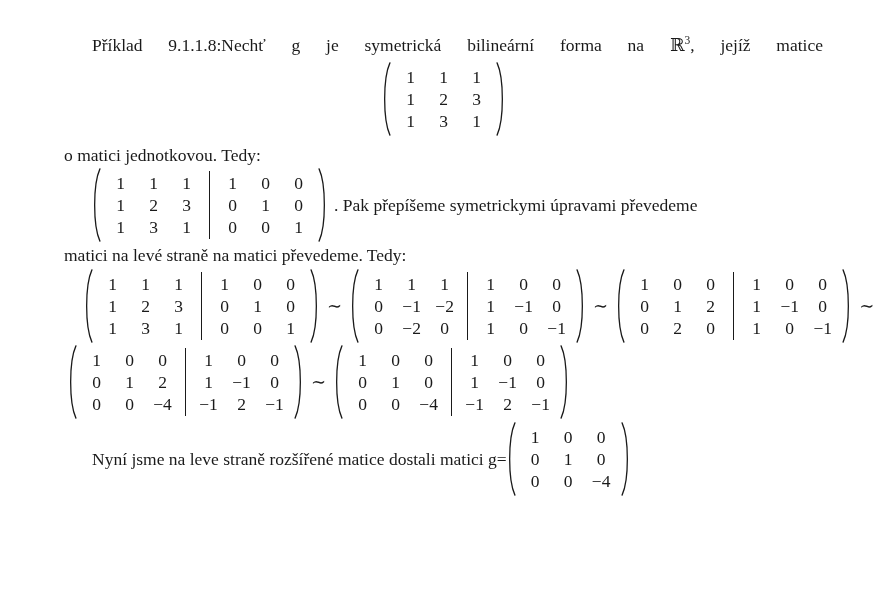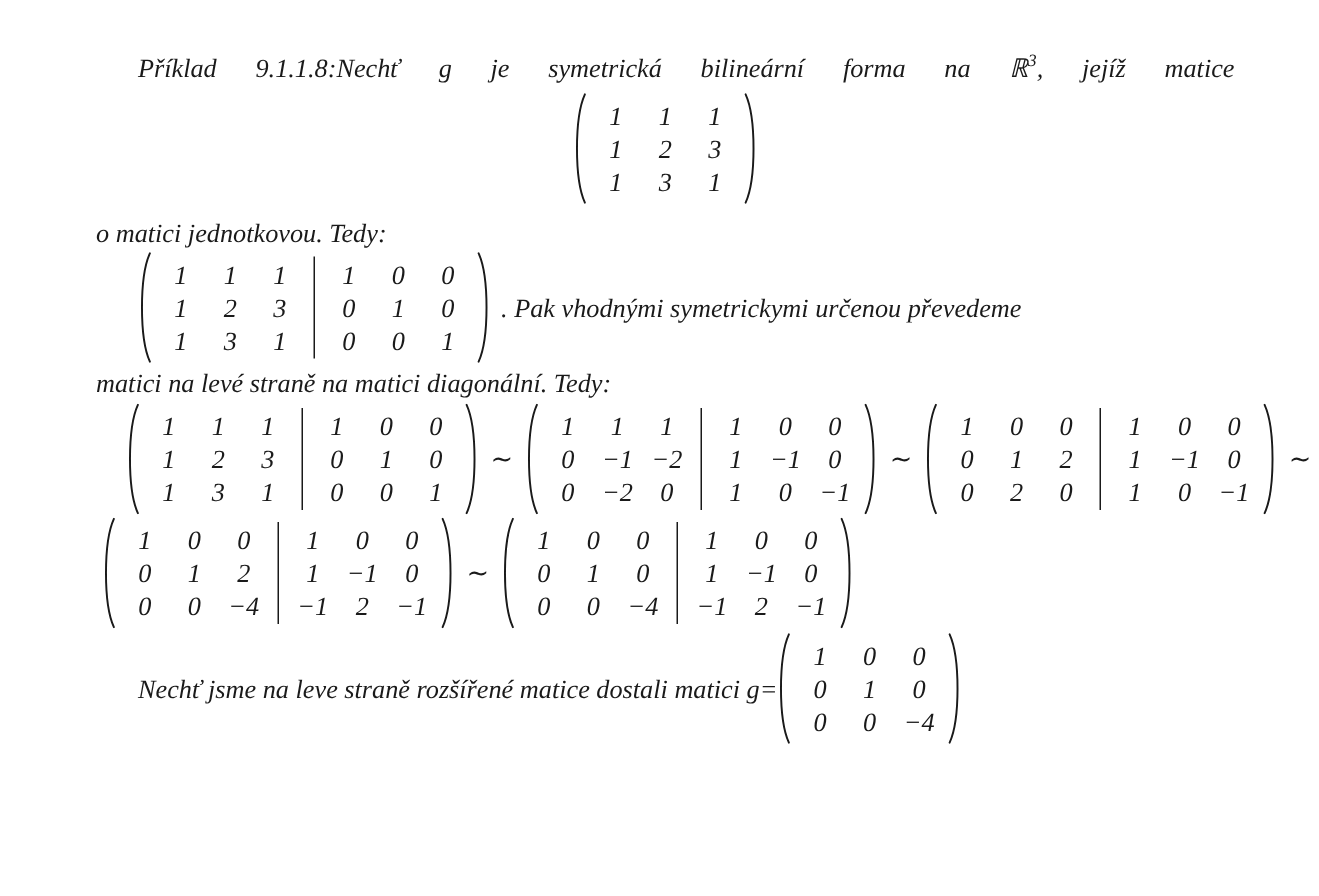--- a/index.html
+++ b/index.html
@@ -5,21 +5,21 @@
   html, body { margin: 0; padding: 0; }
   body {
     width: 879px; height: 597px;
     background: #ffffff;
     overflow: hidden;
     color: #1a1a1a;
     font-family: "Liberation Serif", "DejaVu Serif", serif;
     font-size: 17.5px;
     line-height: 22px;
   }
-  .page { padding: 34px 56px 0 64px; font-style: italic; }
+  .page { padding: 34px 56px 0 64px; }
   p.line { margin: 0; }
   .indent { text-indent: 28px; }
   .just { text-align: justify; text-align-last: justify; }
 
   sup.msup { font-size: 11.5px; line-height: 0; }
   sub.msub { font-size: 11.5px; line-height: 0; }
 
   .display-center { text-align: center; margin: 6px 0 8px; }
 
   .matrix { display: inline-flex; align-items: center; vertical-align: middle; }
@@ -102,23 +102,23 @@
           <span class="mcell">0</span>
           <span class="mcell">0</span>
           <span class="mcell">1</span>
         </span>
         <span class="paren">
           <svg viewBox="0 0 10 100" preserveAspectRatio="none" width="9" height="74">
             <path d="M 1.2 1.2 C 9.0 22 9.0 78 1.2 98.8" fill="none" stroke="#1a1a1a" stroke-width="1.3" vector-effect="non-scaling-stroke" stroke-linecap="round"></path>
           </svg>
         </span>
       </span>
-    <span class="setup-after">. Pak vhodnými symetrickymi určenou převedeme</span>
-  </div>
-  <p class="line">matici na levé straně na matici diagonální. Tedy:</p>
+    <span class="setup-after">. Pak přepíšeme symetrickymi úpravami převedeme</span>
+  </div>
+  <p class="line">matici na levé straně na matici převedeme. Tedy:</p>
 
   <div class="chain-row1">
     <span class="matrix">
         <span class="paren">
           <svg viewBox="0 0 10 100" preserveAspectRatio="none" width="9" height="74">
             <path d="M 8.8 1.2 C 1.0 22 1.0 78 8.8 98.8" fill="none" stroke="#1a1a1a" stroke-width="1.3" vector-effect="non-scaling-stroke" stroke-linecap="round"></path>
           </svg>
         </span>
         <span class="mgrid" style="grid-template-columns: repeat(3, auto);">
           <span class="mcell">1</span>
@@ -291,21 +291,21 @@
         </span>
         <span class="paren">
           <svg viewBox="0 0 10 100" preserveAspectRatio="none" width="9" height="74">
             <path d="M 1.2 1.2 C 9.0 22 9.0 78 1.2 98.8" fill="none" stroke="#1a1a1a" stroke-width="1.3" vector-effect="non-scaling-stroke" stroke-linecap="round"></path>
           </svg>
         </span>
       </span>
   </div>
 
   <div class="result-row">
-    <span class="rtext">Nechť jsme na leve straně rozšířené matice dostali matici g=</span>
+    <span class="rtext">Nyní jsme na leve straně rozšířené matice dostali matici g=</span>
       <span class="matrix">
         <span class="paren">
           <svg viewBox="0 0 10 100" preserveAspectRatio="none" width="9" height="74">
             <path d="M 8.8 1.2 C 1.0 22 1.0 78 8.8 98.8" fill="none" stroke="#1a1a1a" stroke-width="1.3" vector-effect="non-scaling-stroke" stroke-linecap="round"></path>
           </svg>
         </span>
         <span class="mgrid" style="grid-template-columns: repeat(3, auto);">
           <span class="mcell">1</span>
           <span class="mcell">0</span>
           <span class="mcell">0</span>

